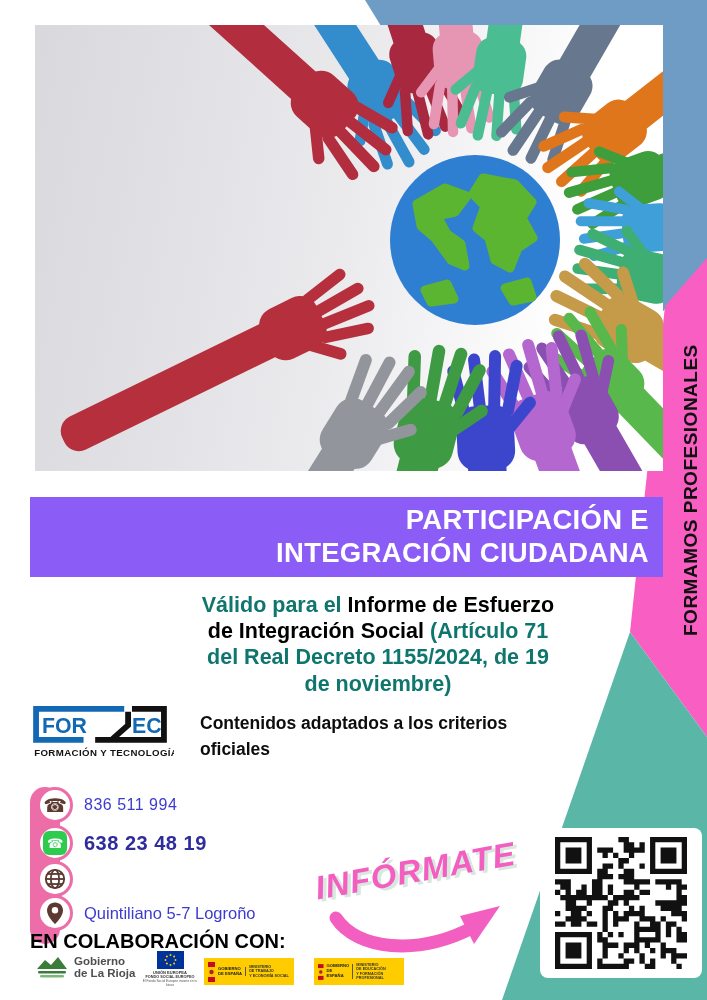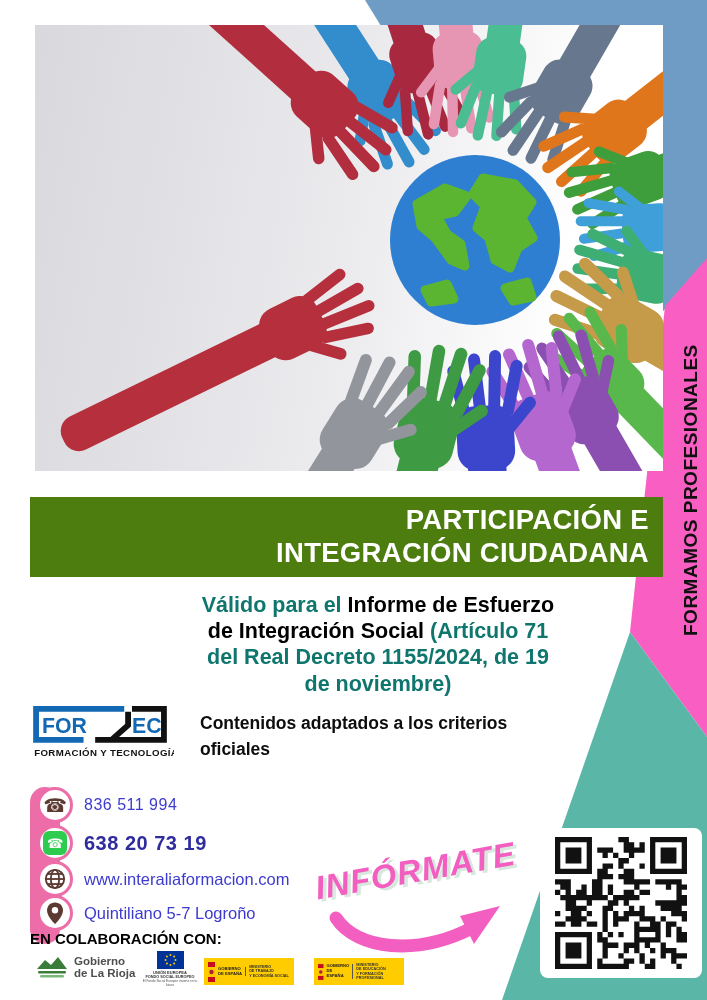--- a/index.html
+++ b/index.html
@@ -4,21 +4,21 @@
 <style>
   html,body{margin:0;padding:0;background:#888;}
   .page{position:relative;width:707px;height:1000px;background:#fff;overflow:hidden;
         font-family:"Liberation Sans",sans-serif;margin:0 auto;}
   .bg{position:absolute;left:0;top:0;width:707px;height:1000px;}
   .photo{position:absolute;left:35px;top:25px;width:628px;height:446px;
          background:linear-gradient(100deg,#d8d8dd 0%,#ebebee 50%,#ffffff 82%);overflow:hidden;}
   .photo svg{position:absolute;left:0;top:0;}
   .ribbon{position:absolute;right:5px;top:325px;height:330px;display:flex;align-items:center;justify-content:center;
           writing-mode:vertical-rl;transform:rotate(180deg);font-weight:bold;font-size:19px;color:#101010;letter-spacing:.5px;}
-  .banner{position:absolute;left:30px;top:497px;width:633px;height:80px;background:#4d7c0f;
+  .banner{position:absolute;left:30px;top:497px;width:633px;height:80px;background:#8b5cf6;
           color:#fff;font-weight:bold;font-size:27.5px;line-height:1.2;text-align:right;
           padding:6px 14px 0 0;box-sizing:border-box;letter-spacing:.3px;}
   .validity{position:absolute;left:193px;top:592px;width:370px;text-align:center;
             font-weight:bold;font-size:21.5px;line-height:1.22;}
   .navy{color:#0f766e}.mag{color:#000000}
   .features{position:absolute;left:200px;top:710px;width:360px;text-align:left;
             font-weight:bold;font-size:17.5px;line-height:1.5;color:#0d0d0d;}
   .logo-interalia{position:absolute;left:24px;top:590px;}
   .logo-fortec{position:absolute;left:26px;top:702px;}
   .pill{position:absolute;left:30px;top:787px;width:30px;height:157px;background:#ec6da8;border-radius:15px;}
@@ -26,21 +26,21 @@
   .cicon{width:36px;height:36px;border-radius:50%;background:#fff;border:3px solid #ec6da8;
          box-sizing:border-box;display:flex;align-items:center;justify-content:center;flex:none;}
   .lbl-phone{font-size:16px;color:#3d3bcf;letter-spacing:.5px;}
   .lbl-wa{font-size:20px;font-weight:bold;color:#2f2c9e;letter-spacing:.5px;}
   .lbl-web,.lbl-addr{font-size:16.5px;color:#3d3bcf;}
   .cta{position:absolute;left:314px;top:852px;font-size:33px;font-weight:bold;font-style:italic;
        color:#f25fc0;transform:rotate(-10deg);letter-spacing:1px;text-shadow:3px 3px 0 #d9e8de;}
   .cta-arrow{position:absolute;left:322px;top:888px;}
   .qr-panel{position:absolute;left:540px;top:828px;width:162px;height:150px;background:#fff;border-radius:8px;
             display:flex;align-items:center;justify-content:center;}
-  .collab-h{position:absolute;left:30px;top:930px;font-size:15px;font-weight:800;color:#000;}
+  .collab-h{position:absolute;left:30px;top:930px;font-size:20px;font-weight:800;color:#000;}
   .rioja{position:absolute;left:36px;top:954px;display:flex;gap:6px;align-items:center;}
   .rioja-text{font-size:11.5px;font-weight:bold;color:#4e4e4e;line-height:1.05;}
   .eu{position:absolute;left:142px;top:951px;width:56px;text-align:center;}
   .eu-l1{font-size:4px;font-weight:bold;color:#333;margin-top:1px;}
   .eu-l2{font-size:3.8px;font-weight:bold;color:#333;}
   .eu-l3{font-size:3.2px;color:#555;}
   .min{position:absolute;top:958px;height:27px;background:#fc0;display:flex;align-items:center;
        padding:2px 4px;box-sizing:border-box;gap:3px;}
   .min1{left:204px;width:90px;} .min2{left:314px;width:90px;}
   .min-gov{font-size:4.2px;font-weight:bold;color:#222;line-height:1.15;border-right:1px solid #555;padding-right:3px;}
@@ -135,34 +135,33 @@
     </div>
     <span class="lbl-phone">836 511 994</span>
   </div>
 
   <div class="crow" style="top:825px">
     <div class="cicon">
       <span style="width:24px;height:24px;background:#2ecc4e;border-radius:6px;display:flex;align-items:center;justify-content:center;">
         <span style="font-size:13px;color:#fff;font-family:'DejaVu Sans',sans-serif;">☎</span>
       </span>
     </div>
-    <span class="lbl-wa">638 20 73 19</span>
+    <span class="lbl-wa">638 23 48 19</span>
   </div>
 
   <div class="crow" style="top:861px">
     <div class="cicon">
       <svg width="22" height="22" viewBox="0 0 24 24" fill="none" stroke="#5c3a32" stroke-width="2">
         <circle cx="12" cy="12" r="10"></circle>
           <ellipse cx="12" cy="12" rx="4.5" ry="10"></ellipse>
         <line x1="2" y1="12" x2="22" y2="12"></line>
           <line x1="3.5" y1="6.5" x2="20.5" y2="6.5"></line>
           <line x1="3.5" y1="17.5" x2="20.5" y2="17.5"></line>
       </svg>
     </div>
-    <span class="lbl-web">www.interaliaformacion.com</span>
   </div>
 
   <div class="crow" style="top:895px">
     <div class="cicon">
       <svg width="20" height="24" viewBox="0 0 24 30">
         <path d="M12,2 C6,2 2,6.5 2,12 C2,19.5 12,29 12,29 C12,29 22,19.5 22,12 C22,6.5 18,2 12,2 Z" fill="#5c3a32"></path>
         <circle cx="12" cy="11.5" r="4" fill="#fff"></circle>
       </svg>
     </div>
     <span class="lbl-addr">Quintiliano 5-7 Logroño</span>

